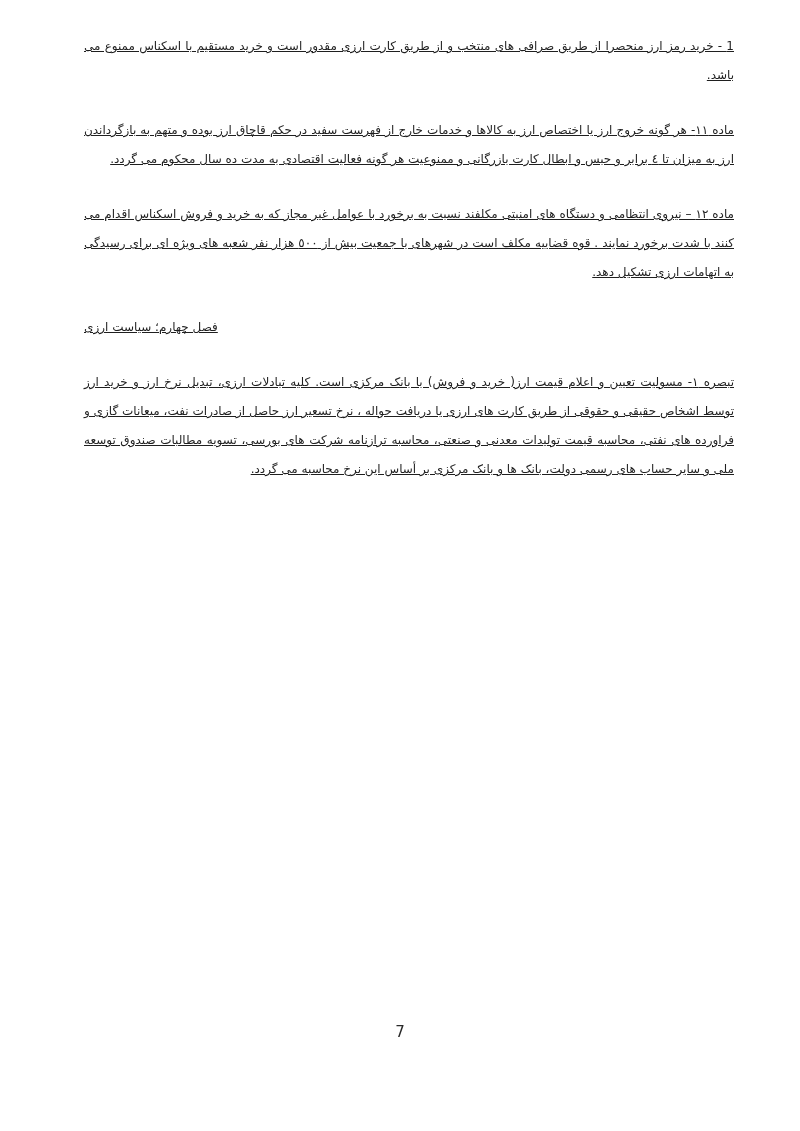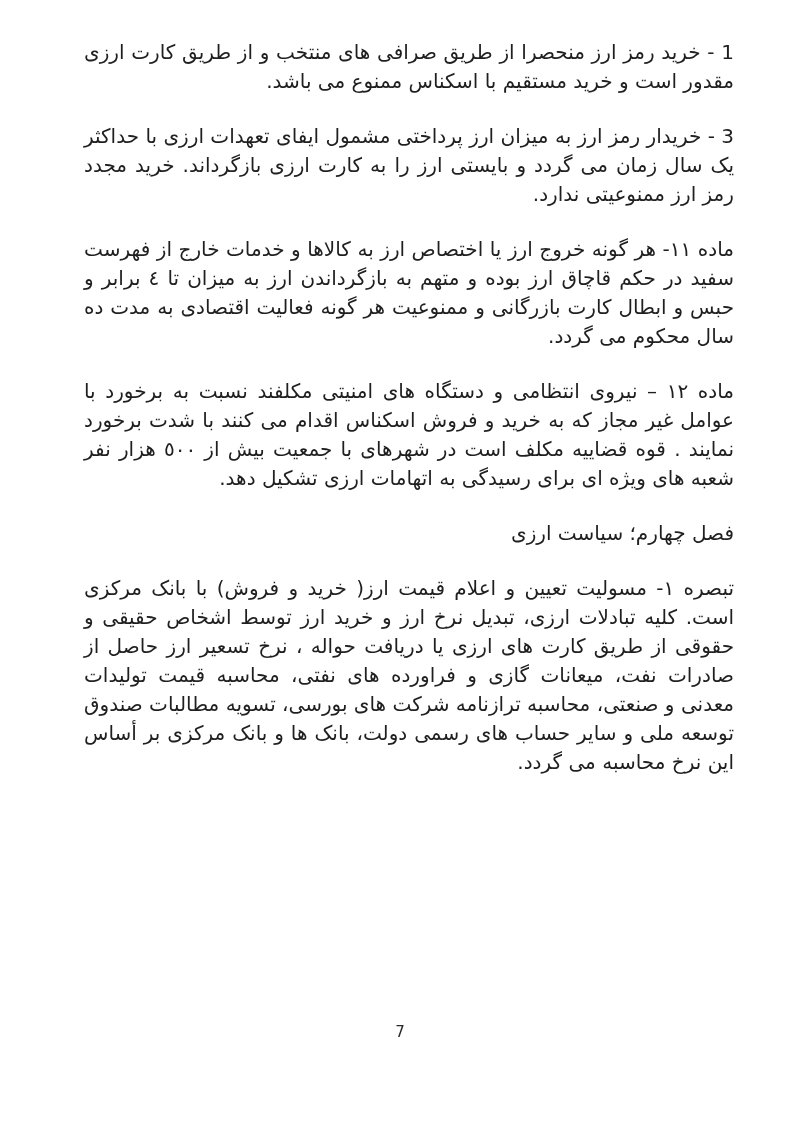--- a/index.html
+++ b/index.html
@@ -7,54 +7,54 @@
     position:relative;
     width:800px;
     height:1131px;
     background:#ffffff;
     font-family:"DejaVu Sans", sans-serif;
     color:#1f1f1f;
     overflow:hidden;
   }
   .content{
     position:absolute;
-    top:38px;
+    top:32px;
     right:66px;
     left:84px;
     direction:rtl;
     unicode-bidi:plaintext;
     text-align:justify;
-    font-size:20px;
+    font-size:12px;
     line-height:29px;
+    text-decoration:underline;
   }
   .para{
     margin:0 0 26px 0;
     direction:rtl;
     text-align:justify;
   }
   .chapter{
-    text-align:right;
+    text-align:left;
   }
   .page-number{
     position:absolute;
     top:1023px;
     left:0;
     right:0;
     text-align:center;
     font-size:15px;
     direction:ltr;
     color:#2a2a2a;
   }
 </style>
 </head>
 <body>
 
 <div class="page">
   <div class="content">
     <p class="para" dir="rtl">1 - خرید رمز ارز منحصرا از طریق صرافی های منتخب و از طریق کارت ارزی مقدور است و خرید مستقیم با اسکناس ممنوع می باشد.</p>
-    <p class="para" dir="rtl">3 - خریدار رمز ارز به میزان ارز پرداختی مشمول ایفای تعهدات ارزی با حداکثر یک سال زمان می گردد و بایستی ارز را به کارت ارزی بازگرداند. خرید مجدد رمز ارز ممنوعیتی ندارد.</p>
     <p class="para" dir="rtl">ماده ۱۱- هر گونه خروج ارز یا اختصاص ارز به کالاها و خدمات خارج از فهرست سفید در حکم قاچاق ارز بوده و متهم به بازگرداندن ارز به میزان تا ٤ برابر و حبس و ابطال کارت بازرگانی و ممنوعیت هر گونه فعالیت اقتصادی به مدت ده سال محکوم می گردد.</p>
     <p class="para" dir="rtl">ماده ۱۲ – نیروی انتظامی و دستگاه های امنیتی مکلفند نسبت به برخورد با عوامل غیر مجاز که به خرید و فروش اسکناس اقدام می کنند با شدت برخورد نمایند . قوه قضاییه مکلف است در شهرهای با جمعیت بیش از ٥٠٠ هزار نفر شعبه های ویژه ای برای رسیدگی به اتهامات ارزی تشکیل دهد.</p>
     <p class="para chapter" dir="rtl">فصل چهارم؛ سیاست ارزی</p>
     <p class="para" dir="rtl">تبصره ۱- مسولیت تعیین و اعلام قیمت ارز( خرید و فروش) با بانک مرکزی است. کلیه تبادلات ارزی، تبدیل نرخ ارز و خرید ارز توسط اشخاص حقیقی و حقوقی از طریق کارت های ارزی یا دریافت حواله ، نرخ تسعیر ارز حاصل از صادرات نفت، میعانات گازی و فراورده های نفتی، محاسبه قیمت تولیدات معدنی و صنعتی، محاسبه ترازنامه شرکت های بورسی، تسویه مطالبات صندوق توسعه ملی و سایر حساب های رسمی دولت، بانک ها و بانک مرکزی بر أساس این نرخ محاسبه می گردد.</p>
   </div>
   <div class="page-number">7</div>
 </div>
 
 </body></html>

